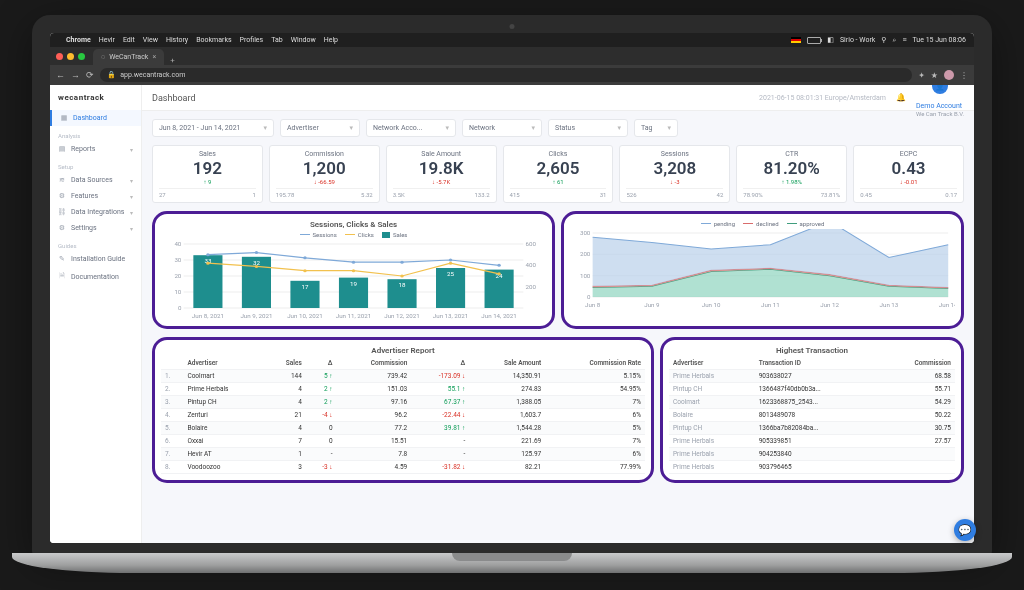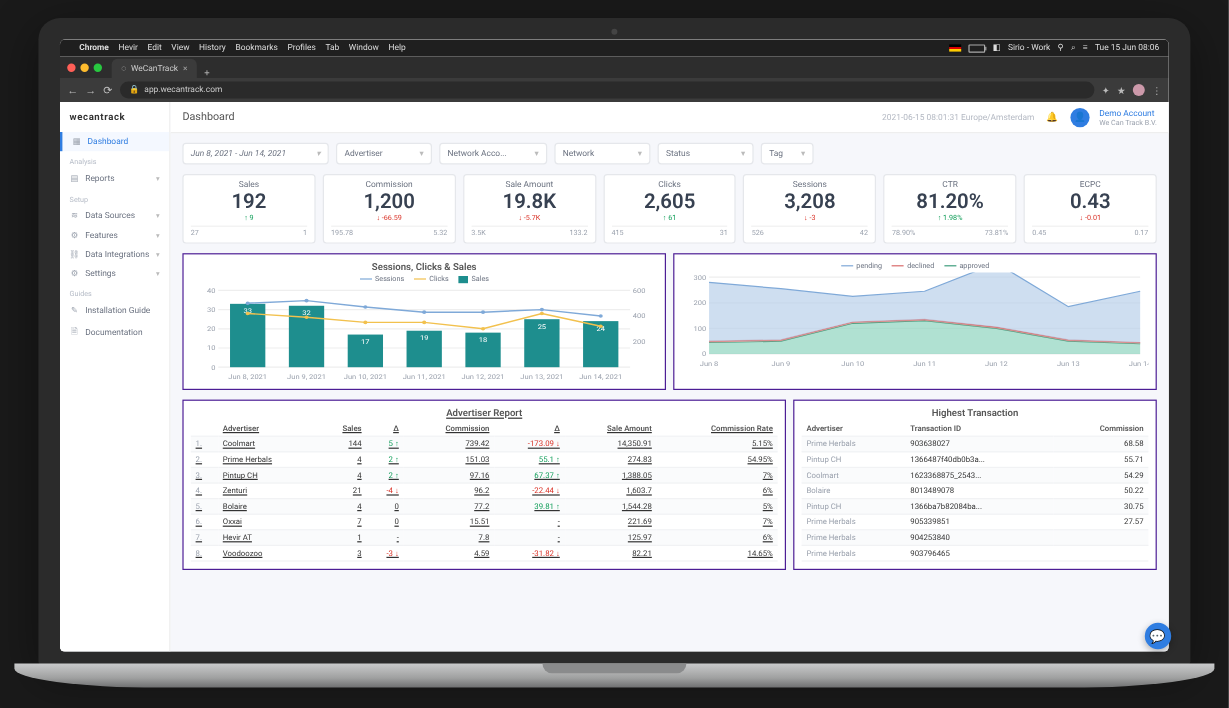--- a/index.html
+++ b/index.html
@@ -43,62 +43,62 @@
   .navitem.active { color:#2f7de1; border-left:2px solid #2f7de1; background:#f4f8ff;}
   .navgroup-label{ color:#b6bcc7; padding:6px 8px 2px; font-size:6px; }
   .navitem .chev{ margin-left:auto; color:#bbb; font-size:6px;}
   .nicon{ width:8px; display:inline-flex; justify-content:center; color:#9aa1ad;}
 
   .main { flex:1; display:flex; flex-direction:column; overflow:hidden;}
   .topbar { height:26px; background:#fff; border-bottom:1px solid #eee; display:flex; align-items:center; padding:0 10px; gap:10px;}
   .page-title{ font-size:9px; color:#555;}
   .topbar .spacer{flex:1;}
   .timestamp{ color:#b4b9c3; font-size:7px;}
-  .user-chip{ display:flex; align-items:flex-end; gap:8px;}
+  .user-chip{ display:flex; align-items:center; gap:8px;flex-direction:column;}
   .user-ava{ width:16px; height:16px; border-radius:50%; background:#2f7de1; color:#fff; display:flex; align-items:center; justify-content:center; font-size:8px;}
   .user-name{ font-size:7px; color:#2f7de1;}
   .user-sub{ font-size:6px; color:#9aa1ad;}
 
   .scroll{ padding:8px 10px; overflow:auto; flex:1;}
   .filters{ display:flex; gap:6px; margin-bottom:8px;}
   .filter{ background:#fff; border:1px solid #e5e7eb; border-radius:3px; height:18px; display:flex; align-items:center; padding:0 6px; color:#6b7280; font-size:7px; gap:4px;}
   .filter .carat{ margin-left:auto; color:#bbb;}
-  .filter.range{ width:122px;font-style:italic;}
+  .filter.range{ width:122px;}
   .filter.small{ width:80px;}
   .filter.med{ width:90px;}
   .filter.tag{ width:44px;justify-content:center;}
 
   .kpis{ display:flex; gap:6px; margin-bottom:8px;}
   .kpi{ flex:1; background:#fff; border:1px solid #e5e7eb; border-radius:3px; padding:4px 6px; text-align:center;}
   .kpi .label{ color:#6b7280; font-size:7px;}
   .kpi .value{ font-size:17px; font-weight:600; color:#374151;}
   .kpi .delta{ font-size:6px;}
   .up{color:#0f9d58;} .down{color:#d93025;}
   .kpi .sub{ display:flex; justify-content:space-between; font-size:6px; color:#9aa1ad; border-top:1px solid #f0f0f0; margin-top:3px; padding-top:2px;}
 
   .charts{ display:flex; gap:6px; margin-bottom:8px;}
-  .card{ background:#fff; border:1px solid #4c1d95; border-radius:0; padding:6px; flex:1;}
+  .card{ background:#fff; border:3px solid #4c1d95; border-radius:15px; padding:6px; flex:1;}
   .card-title{ text-align:center; font-weight:600; color:#555; font-size:8px; margin-bottom:2px;}
   .legend{ display:flex; gap:8px; justify-content:center; font-size:6px; color:#6b7280; margin-bottom:2px;}
   .legend span{ display:flex; align-items:center; gap:3px;}
   .sw{ width:10px; height:0; border-top:1px solid; }
   .sw.box{ width:8px; height:6px; border:none; background:#1e8e8e;}
   .chartbox{ position:relative; height:80px; }
   svg{ width:100%; height:100%; }
   .bar-val{ font-size:5.5px; fill:#fff; text-anchor:middle;}
   .tick{ font-size:5.5px; fill:#9aa1ad;}
 
   .tables{ display:flex; gap:6px;}
   .tbl{ width:100%; border-collapse:collapse; font-size:6.5px;}
   .tbl th,.tbl td{ padding:2px 4px; text-align:right; border-bottom:1px solid #f1f2f4; white-space:nowrap;}
   .tbl th{ color:#555; font-weight:600;}
   .tbl td.l, .tbl th.l{ text-align:left;}
   .tbl tr:nth-child(even) td{ background:#fafbfc;}
   .idx{ color:#9aa1ad;}
-  .card.wide{ flex:2.2;text-decoration:underline;}
+  .card.wide{ flex:2.2;}
   .card.narrow{ flex:1.3;}
 
   .chat-bubble{ position:absolute; right:16px; bottom:14px; width:22px; height:22px; border-radius:50%; background:#2f7de1; color:#fff; display:flex; align-items:center; justify-content:center; font-size:11px; box-shadow:0 2px 6px rgba(0,0,0,.3);}
 </style>
 </head>
 <body>
 
 <div class="laptop">
  <div class="screen-bezel">
   <div class="camera"></div>
@@ -515,21 +515,21 @@
                         <td class="">6%</td>
                       </tr>
                       <tr>
                         <td class="l idx">8.</td>
                         <td class="l">Voodoozoo</td>
                         <td class="">3</td>
                         <td class=""><span class="down">-3 ↓</span></td>
                         <td class="">4.59</td>
                         <td class=""><span class="down">-31.82 ↓</span></td>
                         <td class="">82.21</td>
-                        <td class="">14.65%</td>
+                        <td class="">77.99%</td>
                       </tr>
                     </tbody>
                   </table>
             </div>
             <div class="card narrow">
               <div class="card-title">Highest Transaction</div>
               <table class="tbl" id="tbl2">
                     <tbody>
                       <tr>
                         <th class="l">Advertiser</th>

